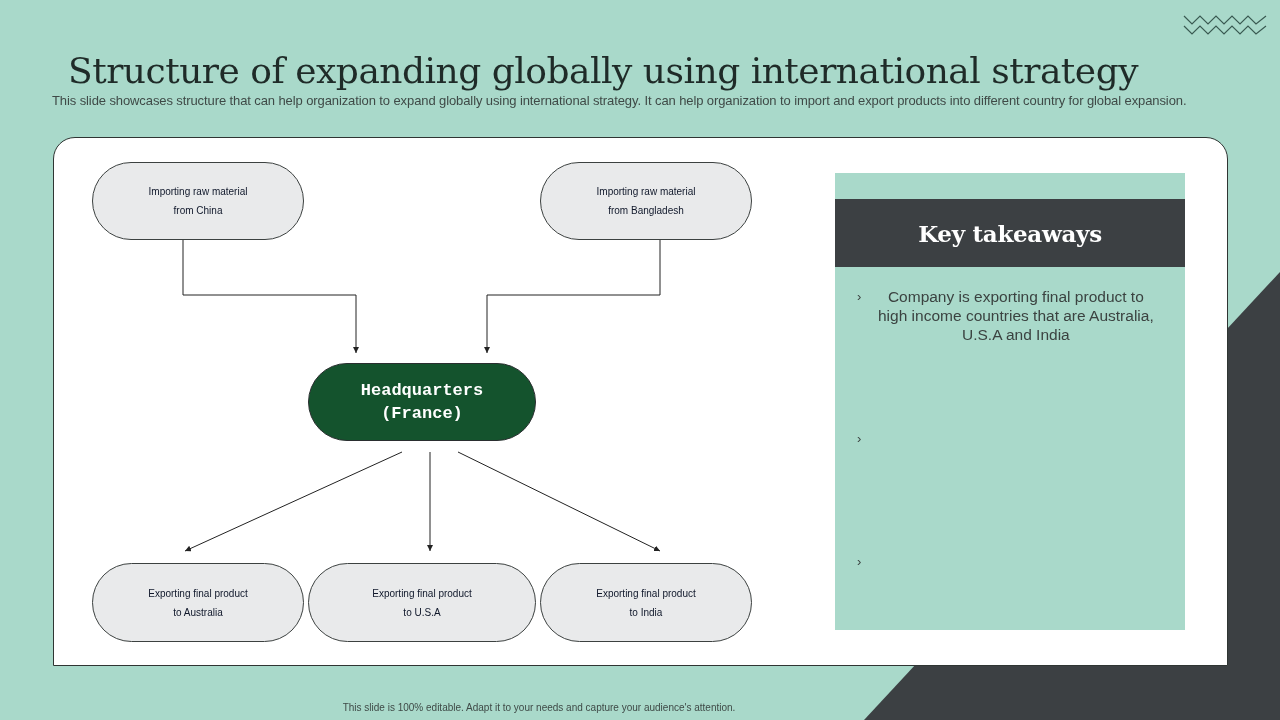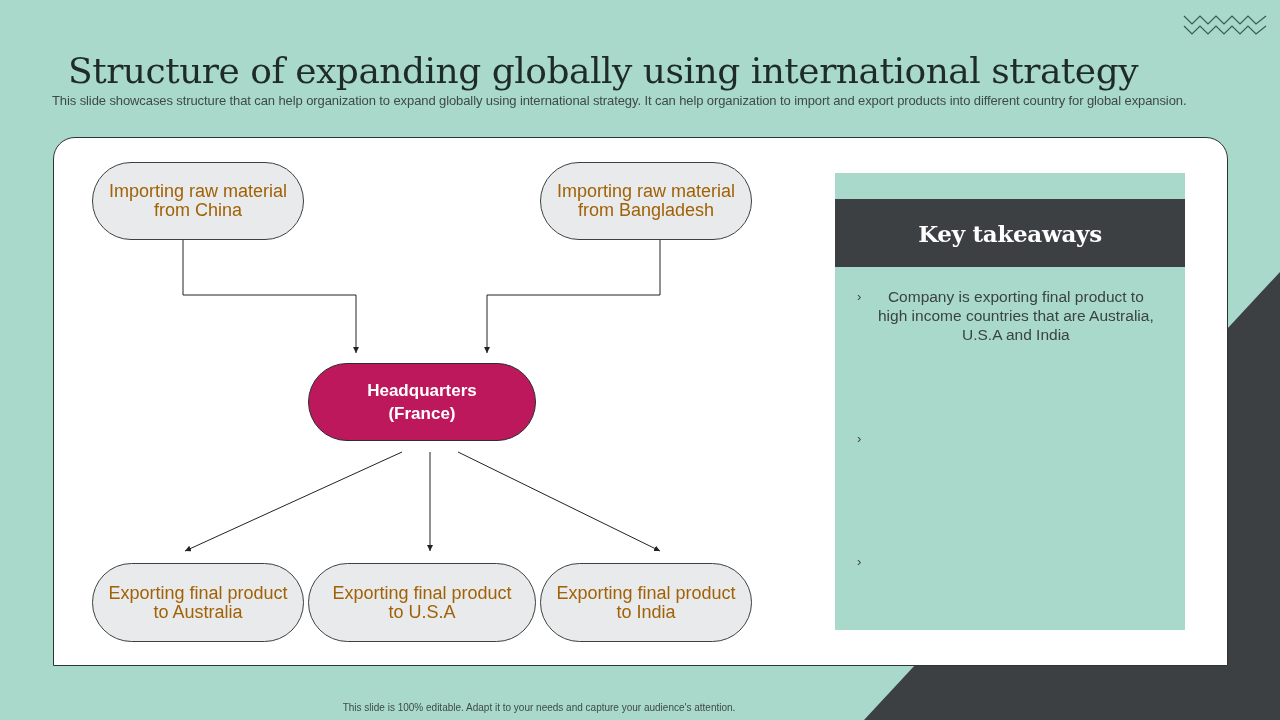--- a/index.html
+++ b/index.html
@@ -27,26 +27,26 @@
       background: #ffffff; border: 1px solid #2f3533;
       border-radius: 22px 22px 0 0; z-index: 2;
     }
     .diagram-svg { position: absolute; left: 0; top: 0; width: 1280px; height: 720px; z-index: 3; pointer-events: none; }
     .node {
       position: absolute; box-sizing: border-box;
       display: flex; align-items: center; justify-content: center; text-align: center;
       border-radius: 40px; z-index: 4;
     }
     .node.light {
-      background: #e9eaeb; border: 1px solid #3c4140; color: #a16207;
-      font-size: 18px; line-height: 19px;
+      background: #e9eaeb; border: 1px solid #3c4140; color: #0f172a;
+      font-size: 10px; line-height: 19px;
     }
     .node.dark {
-      background: #be185d; border: 1px solid #2a2e30; color: #ffffff;
-      font-family: Liberation Sans, sans-serif; font-weight: bold;
+      background: #14532d; border: 1px solid #2a2e30; color: #ffffff;
+      font-family: Liberation Mono, monospace; font-weight: bold;
       font-size: 17px; line-height: 23px;
     }
     .node span { display: block; white-space: pre-line; }
     .kt-box {
       position: absolute; left: 835px; top: 173px; width: 350px; height: 457px;
       background: #a9d9ca; z-index: 4;
     }
     .kt-header {
       position: absolute; left: 0; top: 26px; width: 350px; height: 68px;
       background: #3c4043; color: #ffffff;

